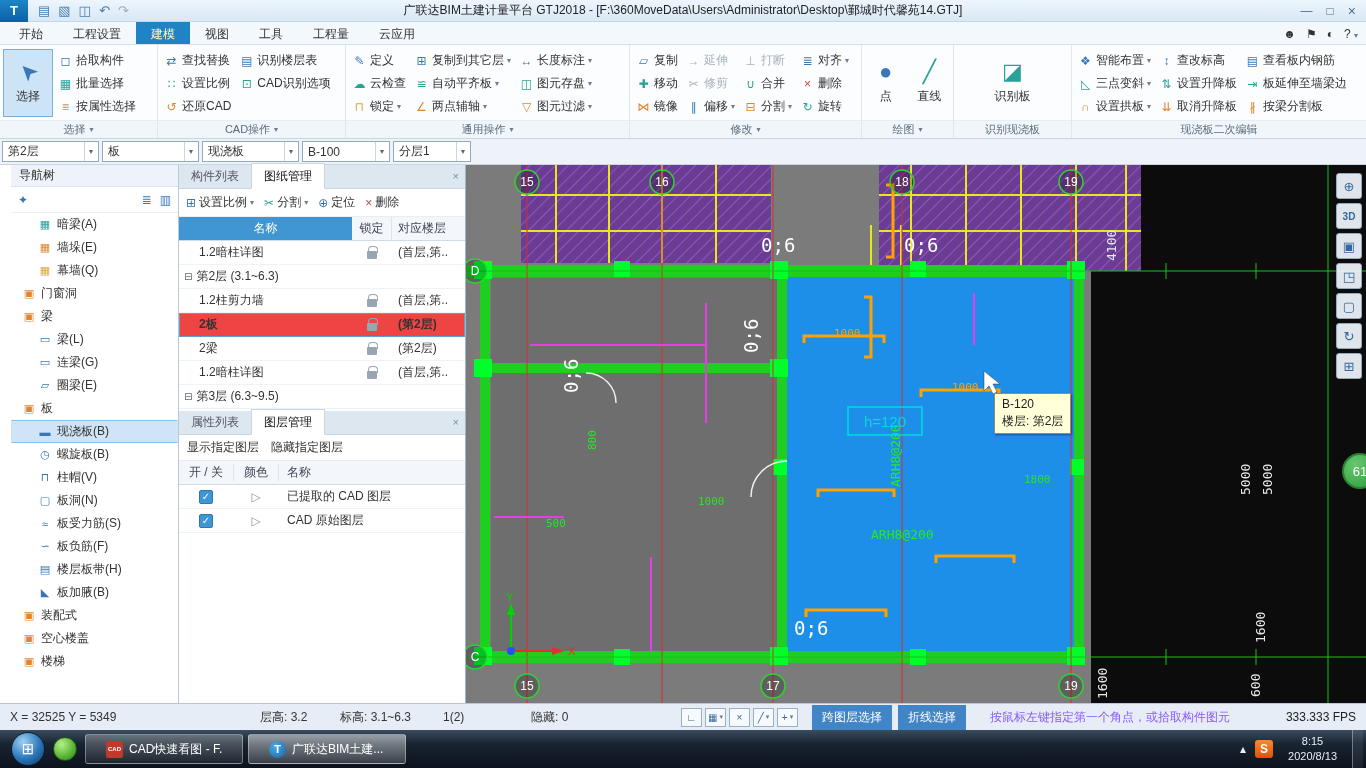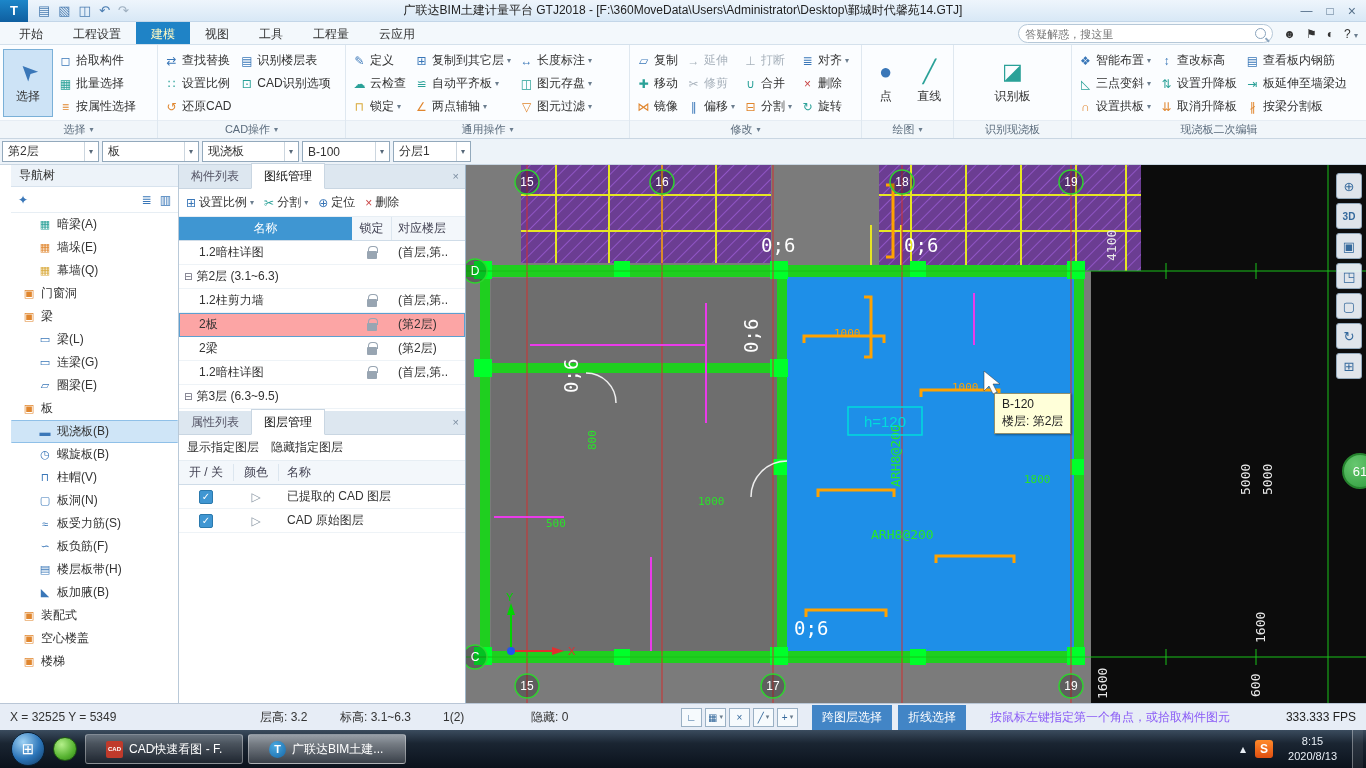--- a/index.html
+++ b/index.html
@@ -69,21 +69,21 @@
 .ptab.active{background:#fff;color:#111;border:1px solid #c9d6e2;border-bottom:1px solid #fff;margin-bottom:-1px;}
 .pclose{position:absolute;right:6px;top:5px;color:#7b8da0;font-size:11px;}
 .sh-toolbar{height:28px;display:flex;align-items:center;gap:10px;padding:0 7px;border-bottom:1px solid #e7eef4;flex:none;}
 .tbtn{display:flex;align-items:center;gap:3px;color:#333;cursor:default;}
 .tbtn .si{font-size:12px;}
 .th-row{display:flex;height:24px;border-bottom:1px solid #cfdce8;background:#f3f7fb;flex:none;align-items:stretch;}
 .th-name{width:173px;background:#3f96d2;color:#fff;display:flex;align-items:center;justify-content:center;}
 .th-lock{width:40px;display:flex;align-items:center;justify-content:center;border-right:1px solid #dce6ef;color:#445;}
 .th-floor{flex:1;display:flex;align-items:center;padding-left:6px;color:#445;}
 .trow{display:flex;height:24px;align-items:center;border-bottom:1px solid #eef3f7;flex:none;}
-.trow.selected{background:#fca5a5;outline:1px solid #5d9fd0;outline-offset:-1px;}
+.trow.selected{background:#ef4444;outline:1px solid #5d9fd0;outline-offset:-1px;font-weight:bold;}
 .tc-name{width:173px;padding-left:20px;overflow:hidden;white-space:nowrap;display:flex;align-items:center;gap:4px;}
 .tc-name .grp{font-size:10px;color:#667;}
 .tc-name.group{padding-left:5px;}
 .tc-lock{width:40px;display:flex;justify-content:center;}
 .tc-floor{flex:1;padding-left:6px;overflow:hidden;white-space:nowrap;}
 .lockicon{width:10px;height:8px;background:#98a5b2;border-radius:1px;position:relative;margin-top:4px;display:inline-block;}
 .lockicon:before{content:"";position:absolute;top:-5px;left:1px;width:8px;height:6px;border:1.5px solid #98a5b2;border-bottom:none;border-radius:4px 4px 0 0;}
 .lsec-toolbar{height:26px;display:flex;align-items:center;gap:12px;padding:0 8px;border-bottom:1px solid #e7eef4;flex:none;color:#333;}
 .lh-row{display:flex;height:24px;background:#f3f7fb;border-bottom:1px solid #cfdce8;flex:none;align-items:center;color:#445;}
 .lh-on{width:54px;text-align:center;}
@@ -156,24 +156,20 @@
 
   <div class="rtabs">
     <span class="rtab">开始</span>
     <span class="rtab">工程设置</span>
     <span class="rtab active">建模</span>
     <span class="rtab">视图</span>
     <span class="rtab">工具</span>
     <span class="rtab">工程量</span>
     <span class="rtab">云应用</span>
     <div class="tab-right">
-      <div class="searchbox">
-        <input placeholder="答疑解惑，搜这里" style="">
-        <span class="sicon"></span>
-      </div>
       <span class="tico">☻</span>
       <span class="tico">⚑</span>
       <span class="tico">◐</span>
       <span class="tico"><span>?</span> <span class="caret">▾</span></span>
     </div>
   </div>
 
   <div class="ribbon">
 
     <div class="rgroup" style="width:158px">

